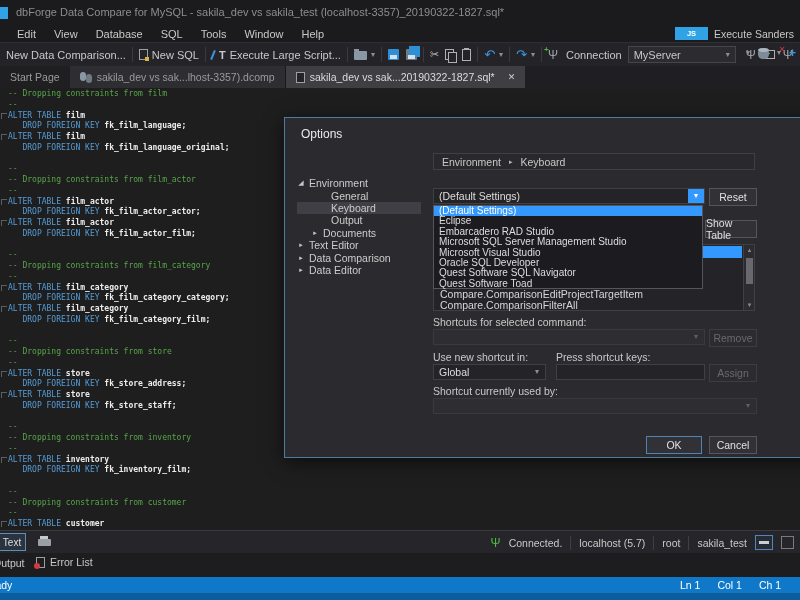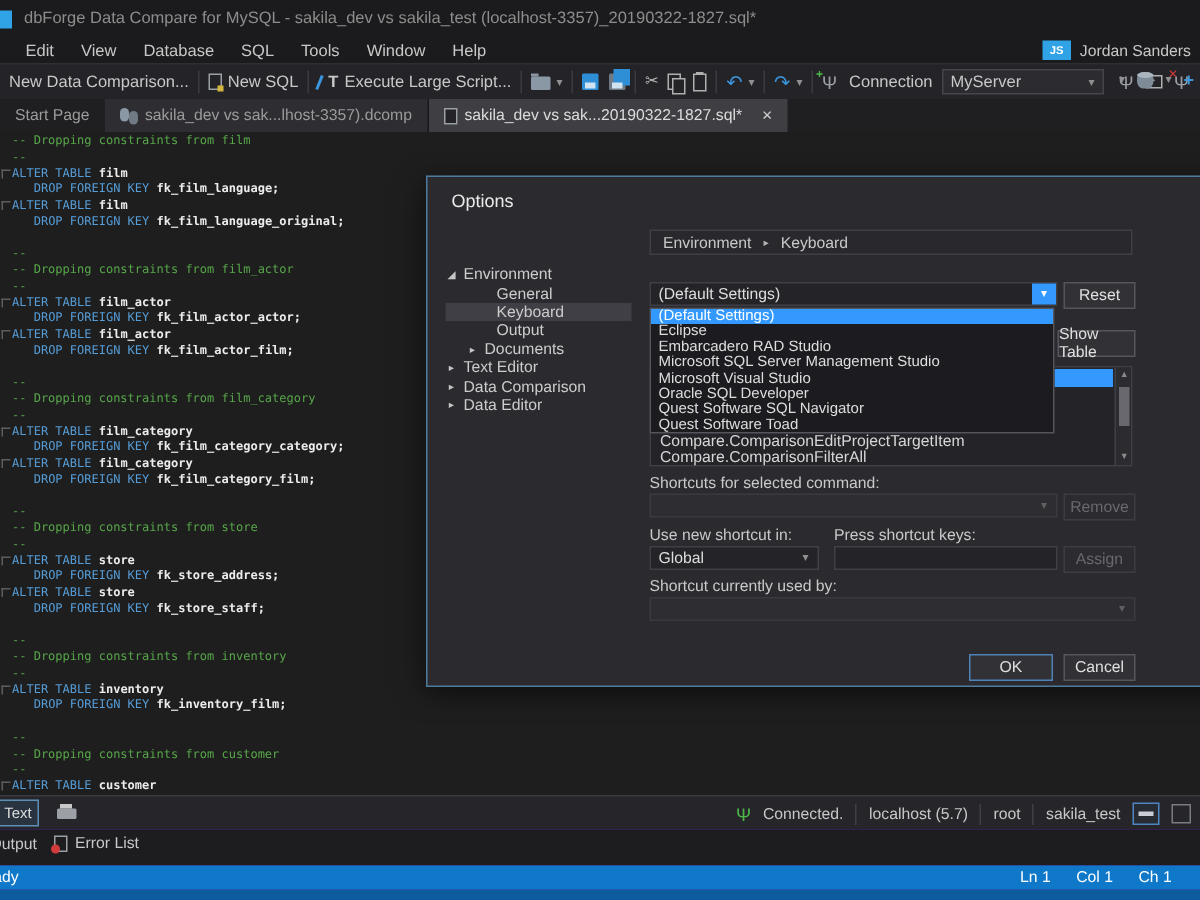--- a/index.html
+++ b/index.html
@@ -1,29 +1,29 @@
 <!DOCTYPE html>
 <html><head>
 <meta charset="utf-8">
 <style>
   *{margin:0;padding:0;box-sizing:border-box;}
   html,body{background:#101010;}
-  .screen{position:relative;width:800px;height:600px;overflow:hidden;background:#6d28d9;
+  .screen{position:relative;width:800px;height:600px;overflow:hidden;background:#0ea5e9;
           font-family:"Liberation Sans","DejaVu Sans",sans-serif;font-size:11px;color:#c8c8c8;}
 
   
   .titlebar{position:absolute;left:0;top:0;width:800px;height:26px;background:#1b1b1d;}
   .app-icon{position:absolute;left:0;top:7px;width:8px;height:12px;background:#2fa3e6;}
   .title-text{position:absolute;left:16px;top:6px;color:#8d8d8d;font-size:11px;white-space:nowrap;}
 
   .menubar{position:absolute;left:0;top:26px;width:800px;height:16px;background:#1b1b1d;}
   #menu-items{position:absolute;left:8px;top:1px;display:flex;}
   .menu-item{padding:0 9px;color:#c8c8c8;font-size:11px;line-height:15px;}
   .user-box{position:absolute;right:6px;top:1px;display:flex;align-items:center;gap:6px;}
-  .avatar{width:19px;height:13px;background:#2fa3e6;color:#fff;font-size:7.5px;font-weight:bold;
+  .avatar{width:33px;height:13px;background:#2fa3e6;color:#fff;font-size:7.5px;font-weight:bold;
           display:flex;align-items:center;justify-content:center;}
   .user-name{color:#c8c8c8;font-size:10.5px;}
 
   .toolbar{position:absolute;left:0;top:42px;width:800px;height:24px;background:#242428;
            border-top:1px solid #2e2e33;display:flex;align-items:center;padding-left:6px;}
   .tbtn{display:inline-flex;align-items:center;gap:4px;color:#c8c8c8;font-size:11px;white-space:nowrap;}
   .tsep{width:1px;height:15px;background:#3a3a40;margin:0 6px;flex:none;}
   .caret{font-size:8px;color:#8f8f8f;line-height:1;}
   .glyph{line-height:1;}
   .icon-page{width:9px;height:11px;border:1px solid #9aa0a6;position:relative;flex:none;background:#242428;}
@@ -151,21 +151,21 @@
         <span class="menu-item">Edit</span>
         <span class="menu-item">View</span>
         <span class="menu-item">Database</span>
         <span class="menu-item">SQL</span>
         <span class="menu-item">Tools</span>
         <span class="menu-item">Window</span>
         <span class="menu-item">Help</span>
       </div>
     <div class="user-box">
       <span class="avatar">JS</span>
-      <span class="user-name">Jordan Sanders</span>
+      <span class="user-name">Execute Sanders</span>
     </div>
   </div>
 
   <div class="toolbar">
     <span class="tbtn">
       <span>New Data Comparison...</span>
     </span>
     <span class="tsep"></span>
     <span class="tbtn">
       <span class="icon-page pencil"></span>

